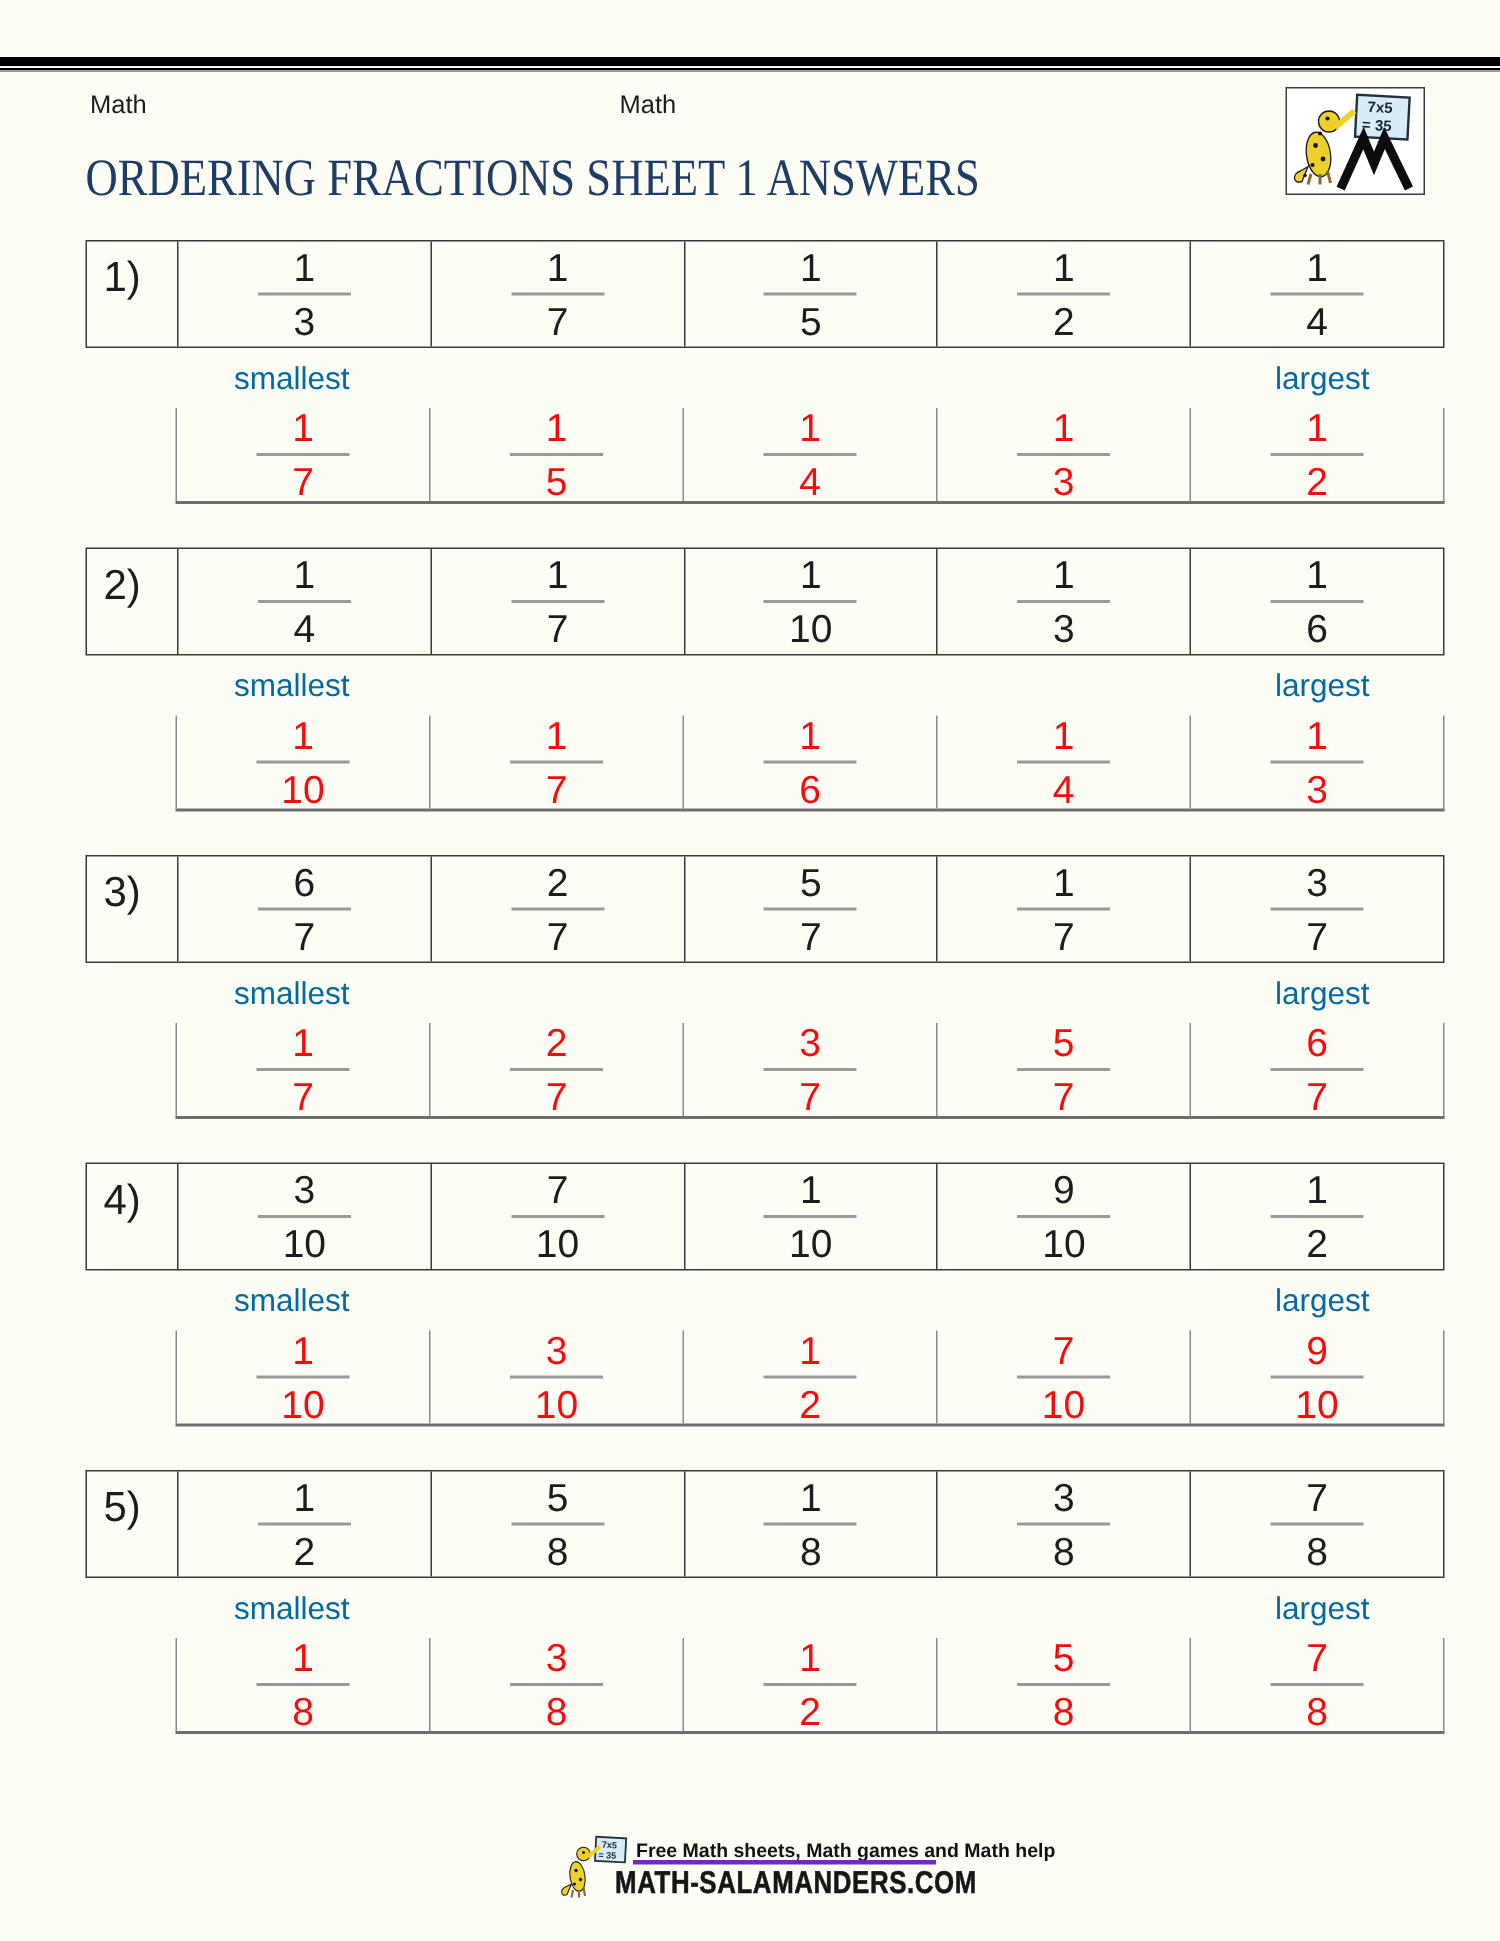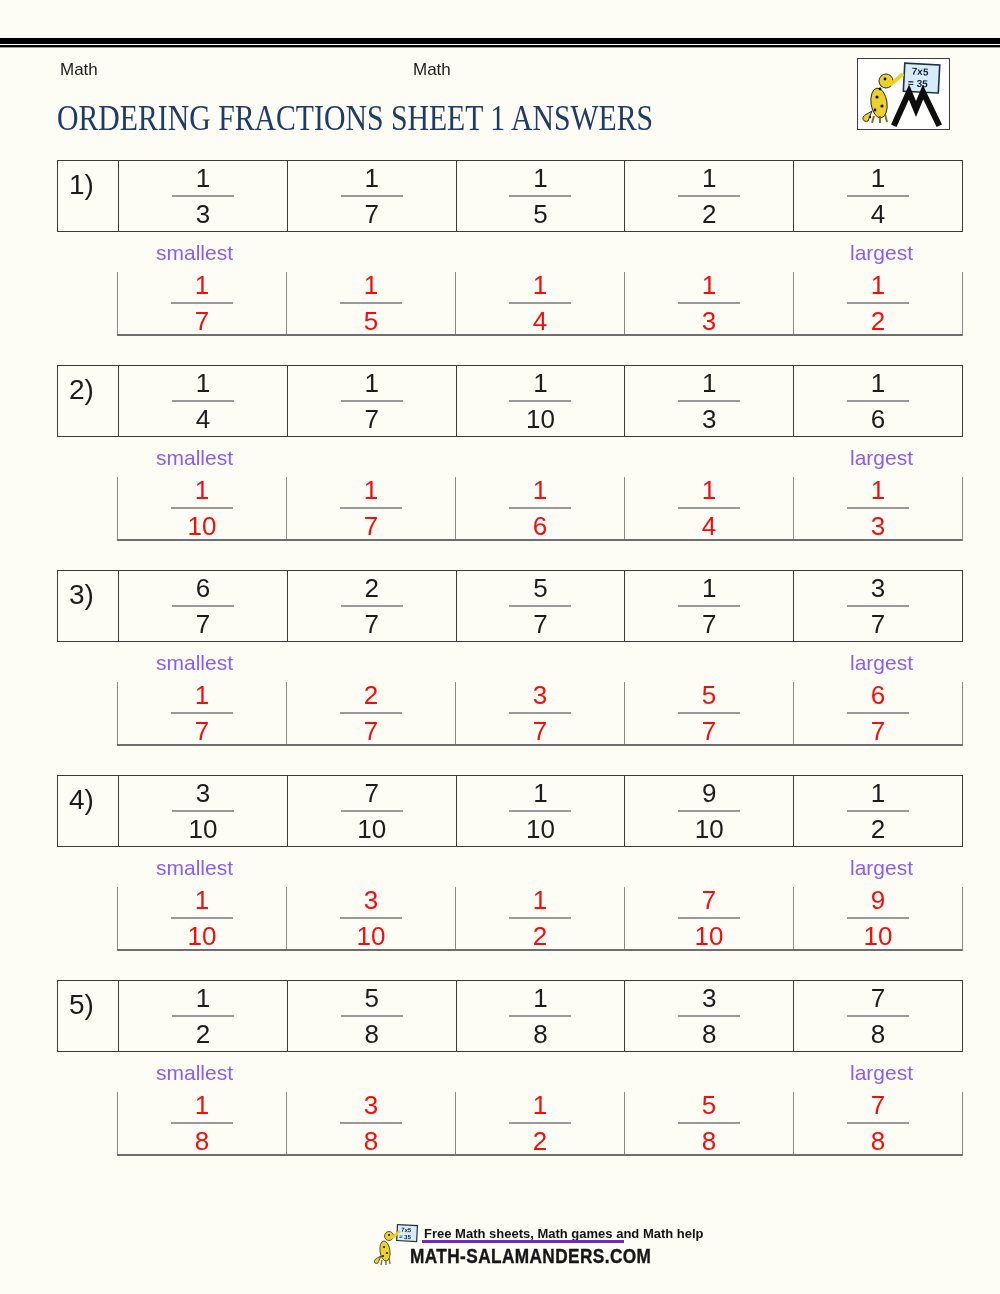--- a/index.html
+++ b/index.html
@@ -54,21 +54,21 @@
 
   .fraction{display:flex;flex-direction:column;align-items:center;line-height:1;}
   .fraction .num,.fraction .den{font-size:26px;}
   .fraction .bar{width:62px;height:2px;background:#999;margin:4px 0;}
   .q-frac{color:#1c1c1c;}
   .a-frac{color:#f50d0d;}
 
   .range{
     position:absolute;top:81px;left:117px;width:846px;
     display:flex;justify-content:space-between;box-sizing:border-box;
-    padding:0 50px 0 39px;font-size:21px;color:#8b5cf6;
+    padding:0 50px 0 39px;font-size:21px;color:#0369a1;
   }
   .a-table{
     position:absolute;top:112px;left:117px;width:846px;height:64px;
     display:flex;border-bottom:2px solid #6e6e6e;border-right:1px solid #8a8a8a;
     box-sizing:border-box;
   }
   .a-cell{
     flex:1;border-left:1px solid #8a8a8a;
     display:flex;align-items:center;justify-content:center;
   }

